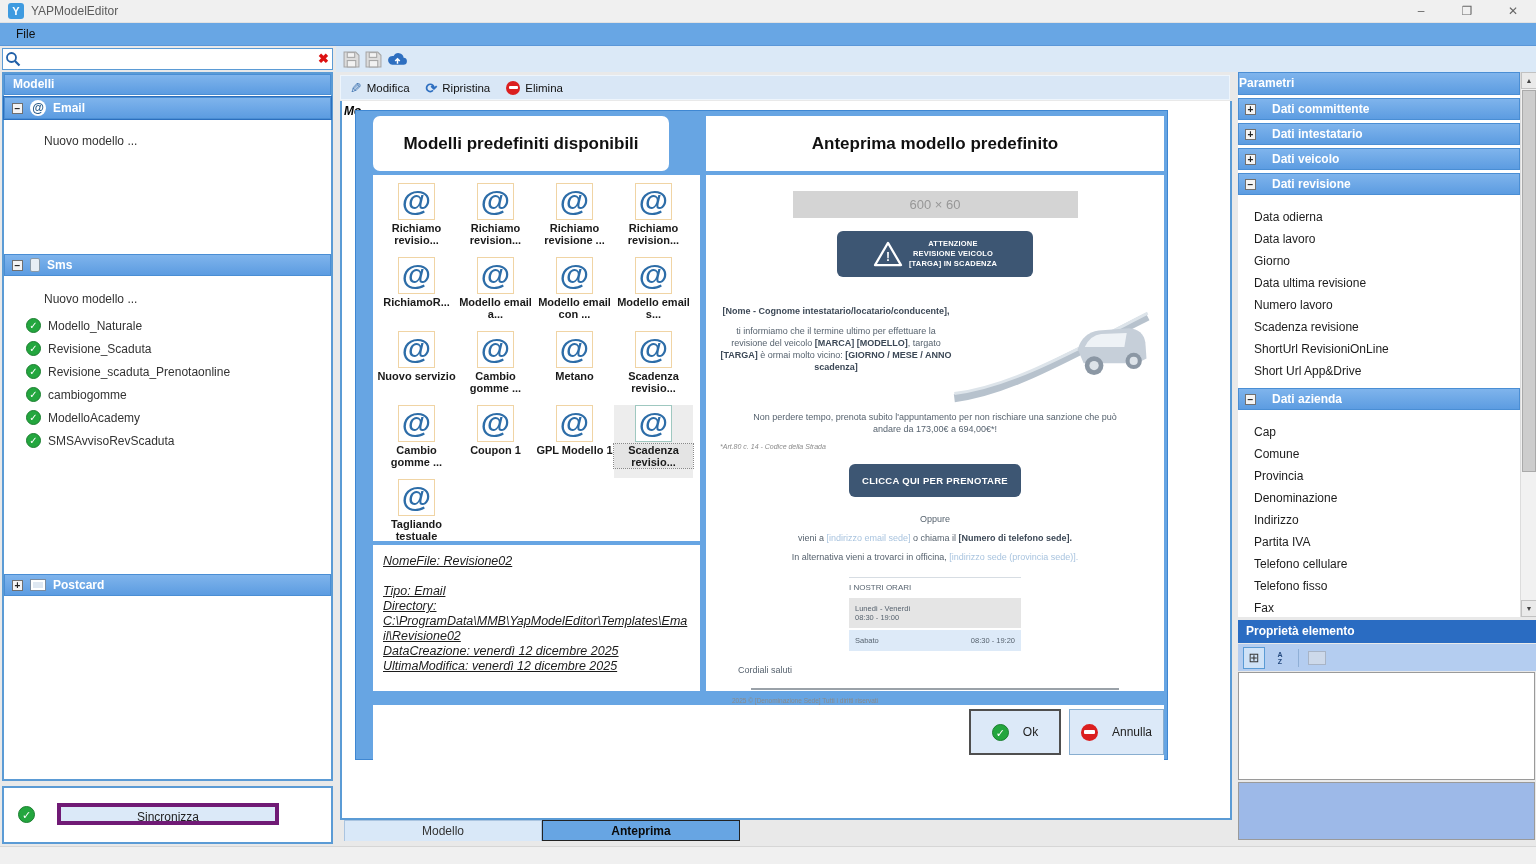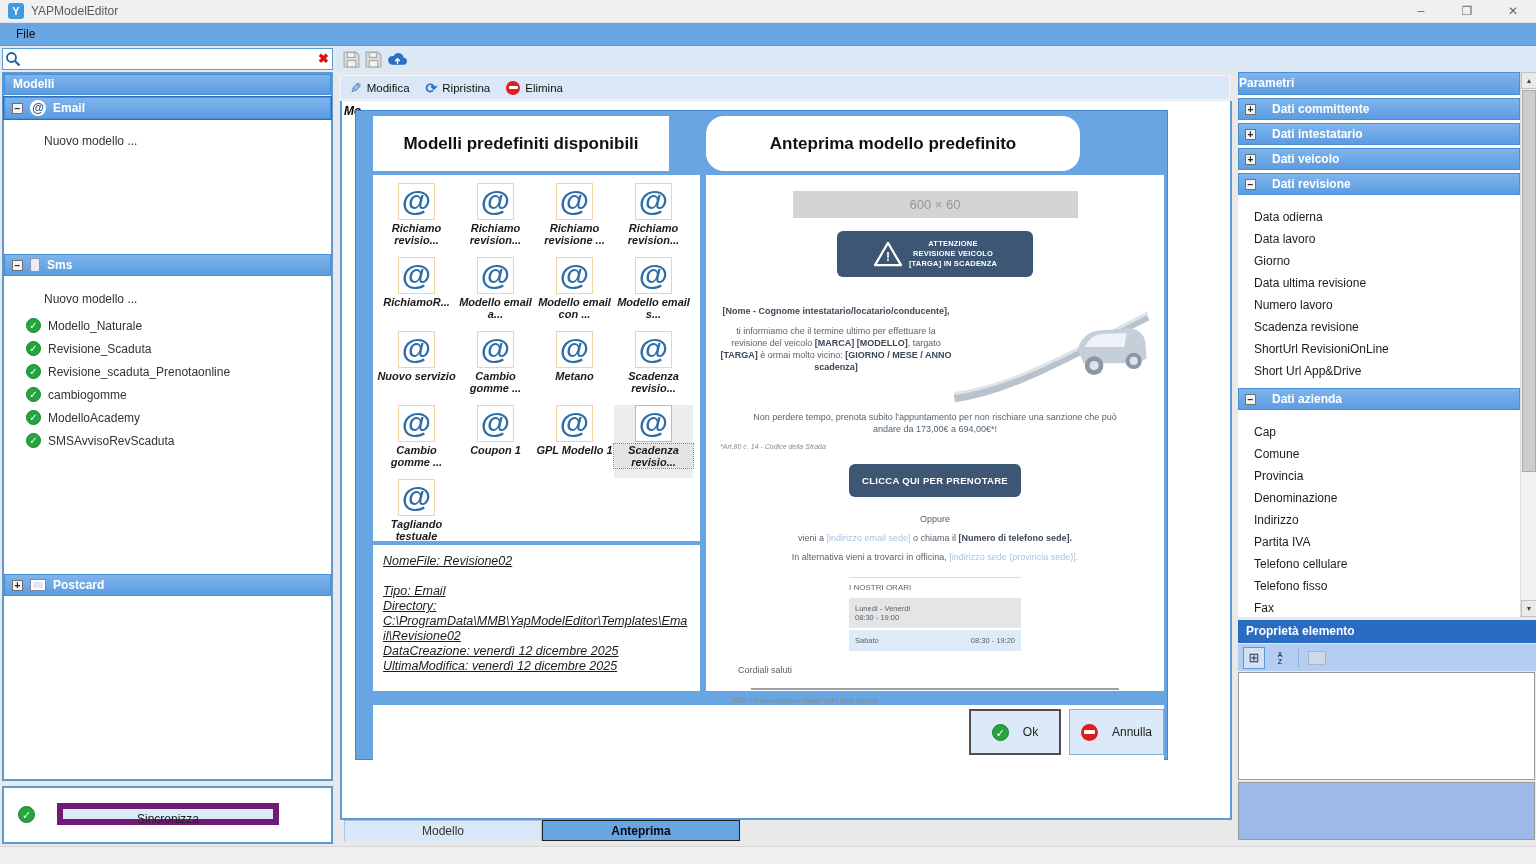--- a/index.html
+++ b/index.html
@@ -39,46 +39,46 @@
   .phone-ico{width:10px;height:14px;border:1px solid #8a9aa8;border-radius:2px;background:#e8eef4;}
   .card-ico{width:16px;height:12px;border:1px solid #7a8ba0;background:#dfe8f2;box-shadow:inset 0 0 0 2px #fff;}
   .tree-item{position:absolute;left:0;width:100%;height:22px;line-height:22px;padding-left:40px;color:#333;font-size:12px;}
   .sms-list{position:absolute;left:0;top:240px;width:100%;}
   .sms-list .tree-item{position:relative;padding-left:22px;display:flex;align-items:center;gap:7px;height:23px;}
   .chk{width:15px;height:15px;border-radius:50%;background:#23a63e;border:1px solid #1b7f30;color:#fff;font-size:10px;line-height:14px;text-align:center;flex:0 0 15px;}
   .chk::after{content:"✓";}
 
   .side-bottom{left:2px;top:786px;width:331px;height:58px;background:#fff;border:2px solid #5b9bd5;}
   .sync-chk{position:absolute;left:14px;top:18px;width:17px;height:17px;border-radius:50%;background:#23a63e;border:1px solid #1b7f30;color:#fff;font-size:11px;line-height:16px;text-align:center;}
-  .sync-btn{position:absolute;left:53px;top:15px;width:222px;height:22px;background:#dbe9f8;border:6px solid #701a75;text-align:center;line-height:20px;color:#222;}
+  .sync-btn{position:absolute;left:53px;top:15px;width:222px;height:22px;background:#dbe9f8;border:4px solid #701a75;text-align:center;line-height:20px;color:#222;}
 
   
   .toolbar1{left:336px;top:46px;width:1200px;height:26px;background:#dbe9f7;display:flex;align-items:center;gap:5px;padding-left:7px;}
   .toolbar2{left:340px;top:75px;width:890px;height:25px;background:#d9e7f6;border:1px solid #eef5fc;display:flex;align-items:center;gap:16px;padding-left:9px;font-size:11.5px;color:#111;}
   .tb-group{display:flex;align-items:center;gap:5px;}
   .pencil-ico{color:#3a6fad;font-size:14px;line-height:14px;transform:scaleX(-1);display:inline-block;}
   .refresh-ico{color:#2e6fc0;font-weight:bold;font-size:14px;line-height:14px;}
   .noentry{width:14px;height:14px;border-radius:50%;background:#db1f1f;position:relative;display:inline-block;}
   .noentry::after{content:"";position:absolute;left:2.5px;top:5.5px;width:9px;height:3px;background:#fff;border-radius:1px;}
 
   .mo-label{left:344px;top:104px;font-weight:bold;font-style:italic;color:#000;font-size:12px;}
   .main-area{left:340px;top:101px;width:892px;height:719px;background:#fff;border:2px solid #5b9bd5;border-top:none;}
 
   
   .dialog{left:355px;top:110px;width:813px;height:650px;background:#67a5e3;border:1px solid #3f87d2;}
   .dlg-title{position:absolute;height:55px;background:#fff;font-weight:bold;font-size:17px;text-align:center;line-height:55px;color:#111;}
-  .dlg-title-left{left:17px;top:5px;width:296px;}
-  .dlg-title-right{left:350px;top:5px;width:374px;border-radius:18px;}
+  .dlg-title-left{left:17px;top:5px;width:296px;border-radius:7px;}
+  .dlg-title-right{left:350px;top:5px;width:458px;}
   .grid-box{position:absolute;left:17px;top:64px;width:327px;height:366px;background:#fff;padding:8px 2px 0 4px;display:flex;flex-wrap:wrap;align-content:flex-start;}
   .tpl-cell{width:79px;height:73px;text-align:center;margin-bottom:1px;}
   .tpl-cell.selected{background:#ededed;}
   .at-icon{width:37px;height:37px;margin:0 auto;background:#fff;border:1px solid #f0d4a4;color:#2d6da8;font-weight:bold;font-size:30px;line-height:34px;}
   .at-icon::after{content:"@";}
   .tpl-cell.selected .at-icon{border-color:#9fc8c0;}
-  .tpl-lbl{margin-top:2px;font-weight:bold;font-size:11px;line-height:12px;color:#1a1a1a;font-style:italic;}
+  .tpl-lbl{margin-top:2px;font-weight:bold;font-size:11px;line-height:12px;color:#1a1a1a;}
   .tpl-cell.selected .tpl-lbl{background:#e4e4e4;outline:1px dotted #888;}
   .info-box{position:absolute;left:17px;top:434px;width:327px;height:146px;background:#fff;padding:9px 10px;font-style:italic;font-size:12.5px;line-height:15px;color:#1c1c1c;}
   .info-line{min-height:15px;word-break:break-all;text-decoration:underline;}
 
   .bottom-strip{position:absolute;left:17px;top:594px;width:791px;height:55px;background:#fff;}
   .dlg-btn{position:absolute;top:4px;height:46px;background:#dce9f8;border:1px solid #88aed0;display:flex;align-items:center;justify-content:center;gap:14px;font-size:12px;color:#222;}
   .btn-ok{left:596px;width:92px;border:2px solid #4f4f4f;}
   .btn-annulla{left:696px;width:95px;}
   .ok-chk{width:17px;height:17px;border-radius:50%;background:#23a63e;border:1px solid #1b7f30;color:#fff;font-size:11px;line-height:16px;text-align:center;}
   .noentry-lg{width:17px;height:17px;}

